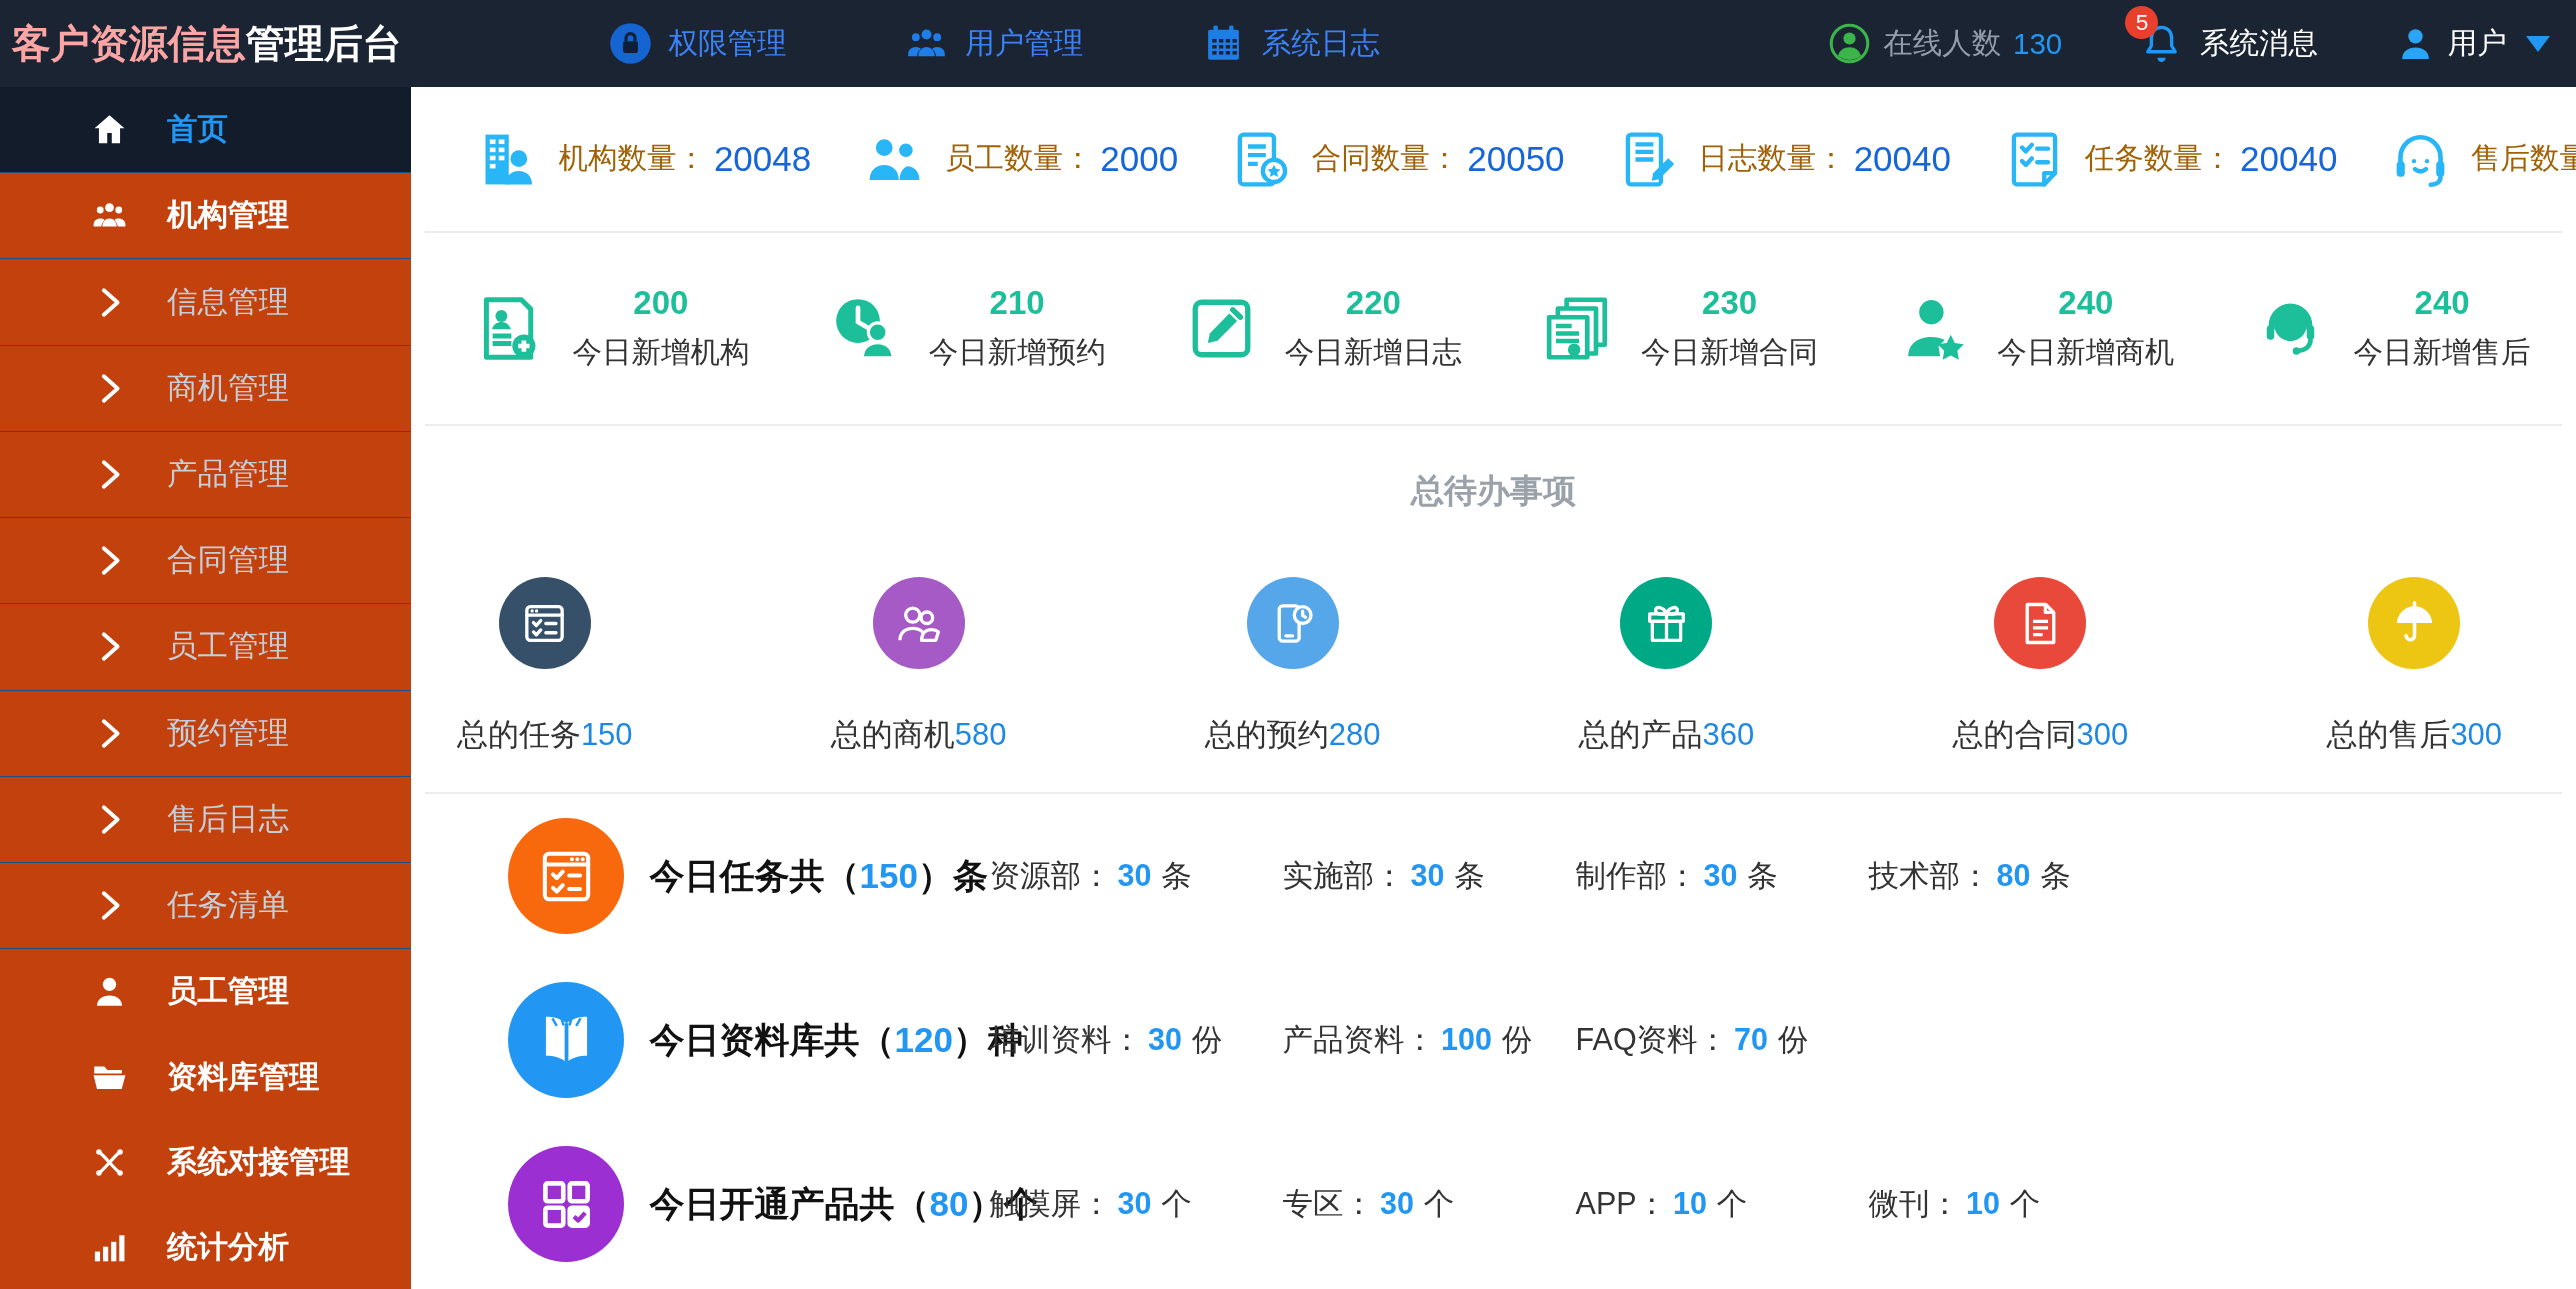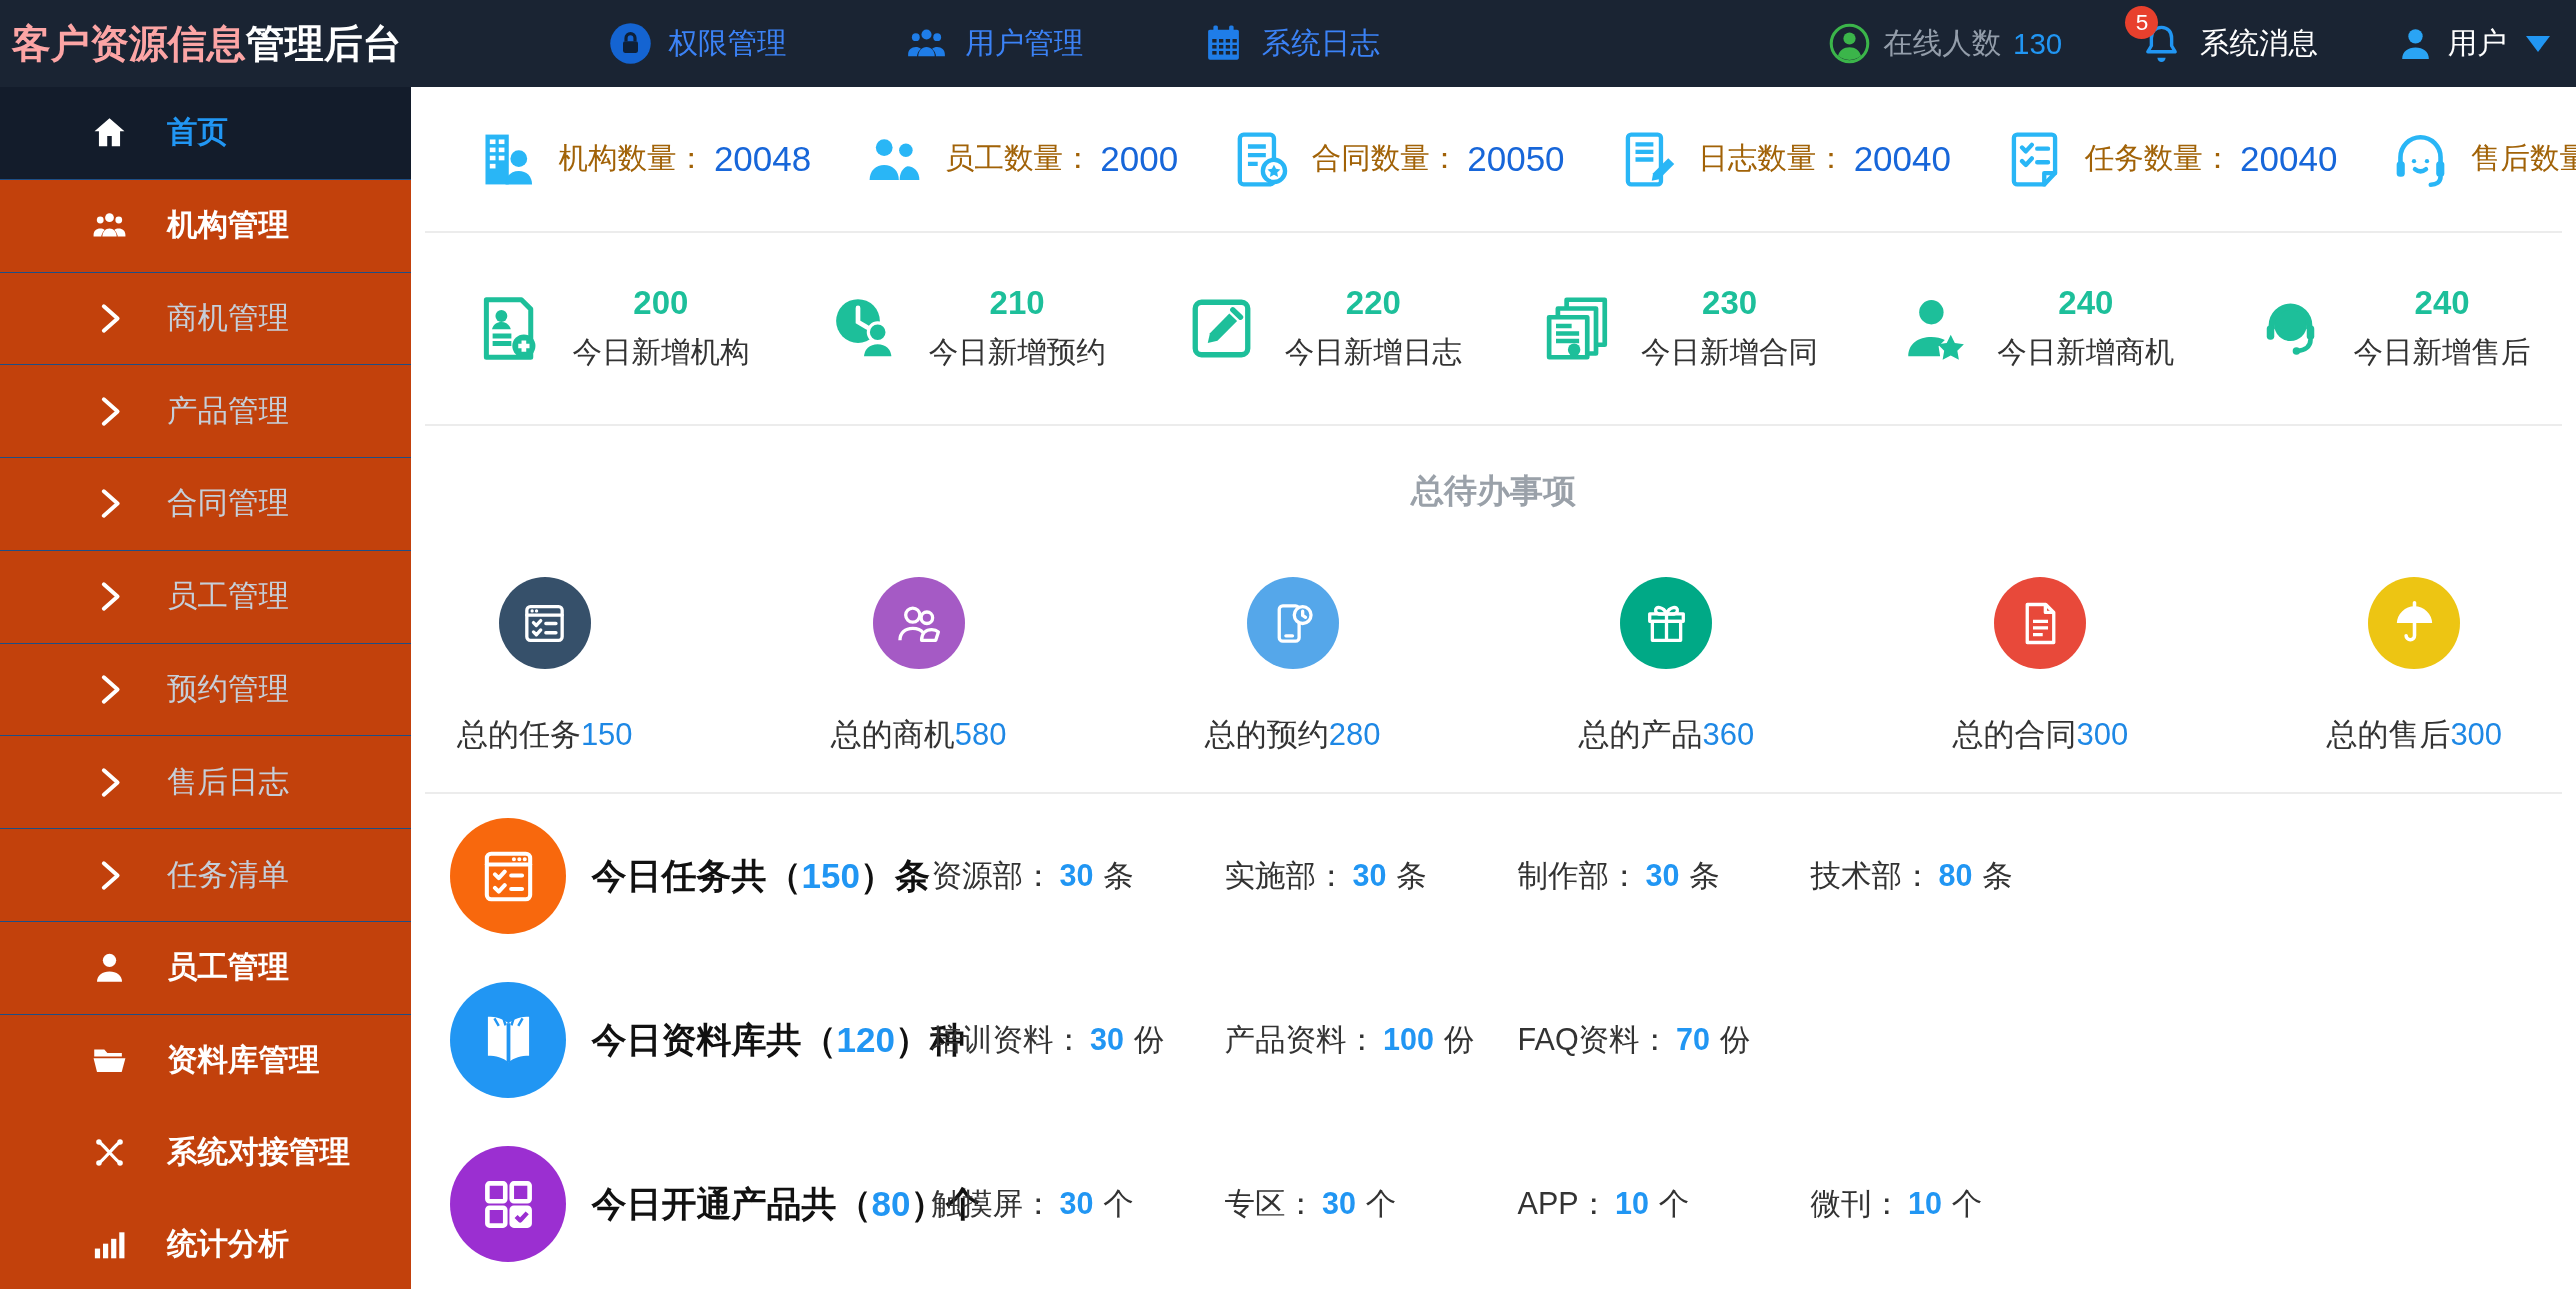--- a/index.html
+++ b/index.html
@@ -63,21 +63,21 @@
   .todo-section{height:368px;margin:0 13.8px;border-bottom:2px solid #ececec}
   .todo-title{text-align:center;padding-top:43px;font-size:33px;font-weight:bold;color:#9aa1a9}
   .todo-grid{display:grid;grid-template-columns:repeat(6,1fr);margin:63px -39px 0 -67px}
   .todo-item{display:flex;flex-direction:column;align-items:center}
   .todo-circle{width:92px;height:92px;border-radius:50%;display:flex;align-items:center;justify-content:center}
   .todo-ic{width:53px;height:53px;display:block}
   .todo-label-row{margin-top:45px;font-size:31px;color:#333;white-space:nowrap}
   .todo-value{color:#1e88e5}
 
   .daily-rows{height:492px;display:flex;flex-direction:column}
-  .daily-row{flex:1;display:flex;align-items:center;padding-left:39px}
+  .daily-row{flex:1;display:flex;align-items:center;padding-left:97px}
   .daily-circle{width:116px;height:116px;border-radius:50%;display:flex;align-items:center;
     justify-content:center;flex:none}
   .daily-ic{width:65px;height:65px;display:block}
   .daily-title{margin-left:25.6px;width:340px;font-size:35px;font-weight:bold;color:#111;
     flex:none;white-space:nowrap}
   .daily-title .dv{color:#2196f3}
   .daily-items{display:flex}
   .daily-item{width:293px;font-size:30.5px;color:#333;white-space:nowrap}
   .daily-item .dv{color:#2196f3;font-weight:bold;margin-left:5.9px}
   .daily-item .du{margin-left:9.8px}
@@ -196,20 +196,28 @@
           <circle cx="17.7" cy="8.6" r="2.1"></circle>
           <circle cx="12" cy="7.2" r="2.7"></circle>
           <path d="M2.2 17.8c0-2.4 1.8-3.9 4.1-3.9 1 0 2 .3 2.7.9a6.3 6.3 0 0 0-2 3.4v.6H2.2z"></path>
           <path d="M21.8 17.8c0-2.4-1.8-3.9-4.1-3.9-1 0-2 .3-2.7.9a6.3 6.3 0 0 1 2 3.4v.6h4.8z"></path>
           <path d="M7.6 18.8c0-3 2-5 4.4-5s4.4 2 4.4 5z"></path>
         </svg>
       </span>
       <span class="s-label">机构管理</span>
     </div>
 
+    <div class="sidebar-item">
+      <span class="s-ic ic">
+        <svg viewBox="0 0 24 24" fill="none" stroke="currentColor" stroke-width="2.4" stroke-linecap="round" stroke-linejoin="round">
+          <path d="M8.5 4.5l8.5 7.5-8.5 7.5"></path>
+        </svg>
+      </span>
+      <span class="s-label">信息管理</span>
+    </div>
 
     <div class="sidebar-item">
       <span class="s-ic ic">
         <svg viewBox="0 0 24 24" fill="none" stroke="currentColor" stroke-width="2.4" stroke-linecap="round" stroke-linejoin="round">
           <path d="M8.5 4.5l8.5 7.5-8.5 7.5"></path>
         </svg>
       </span>
       <span class="s-label">商机管理</span>
     </div>
 

